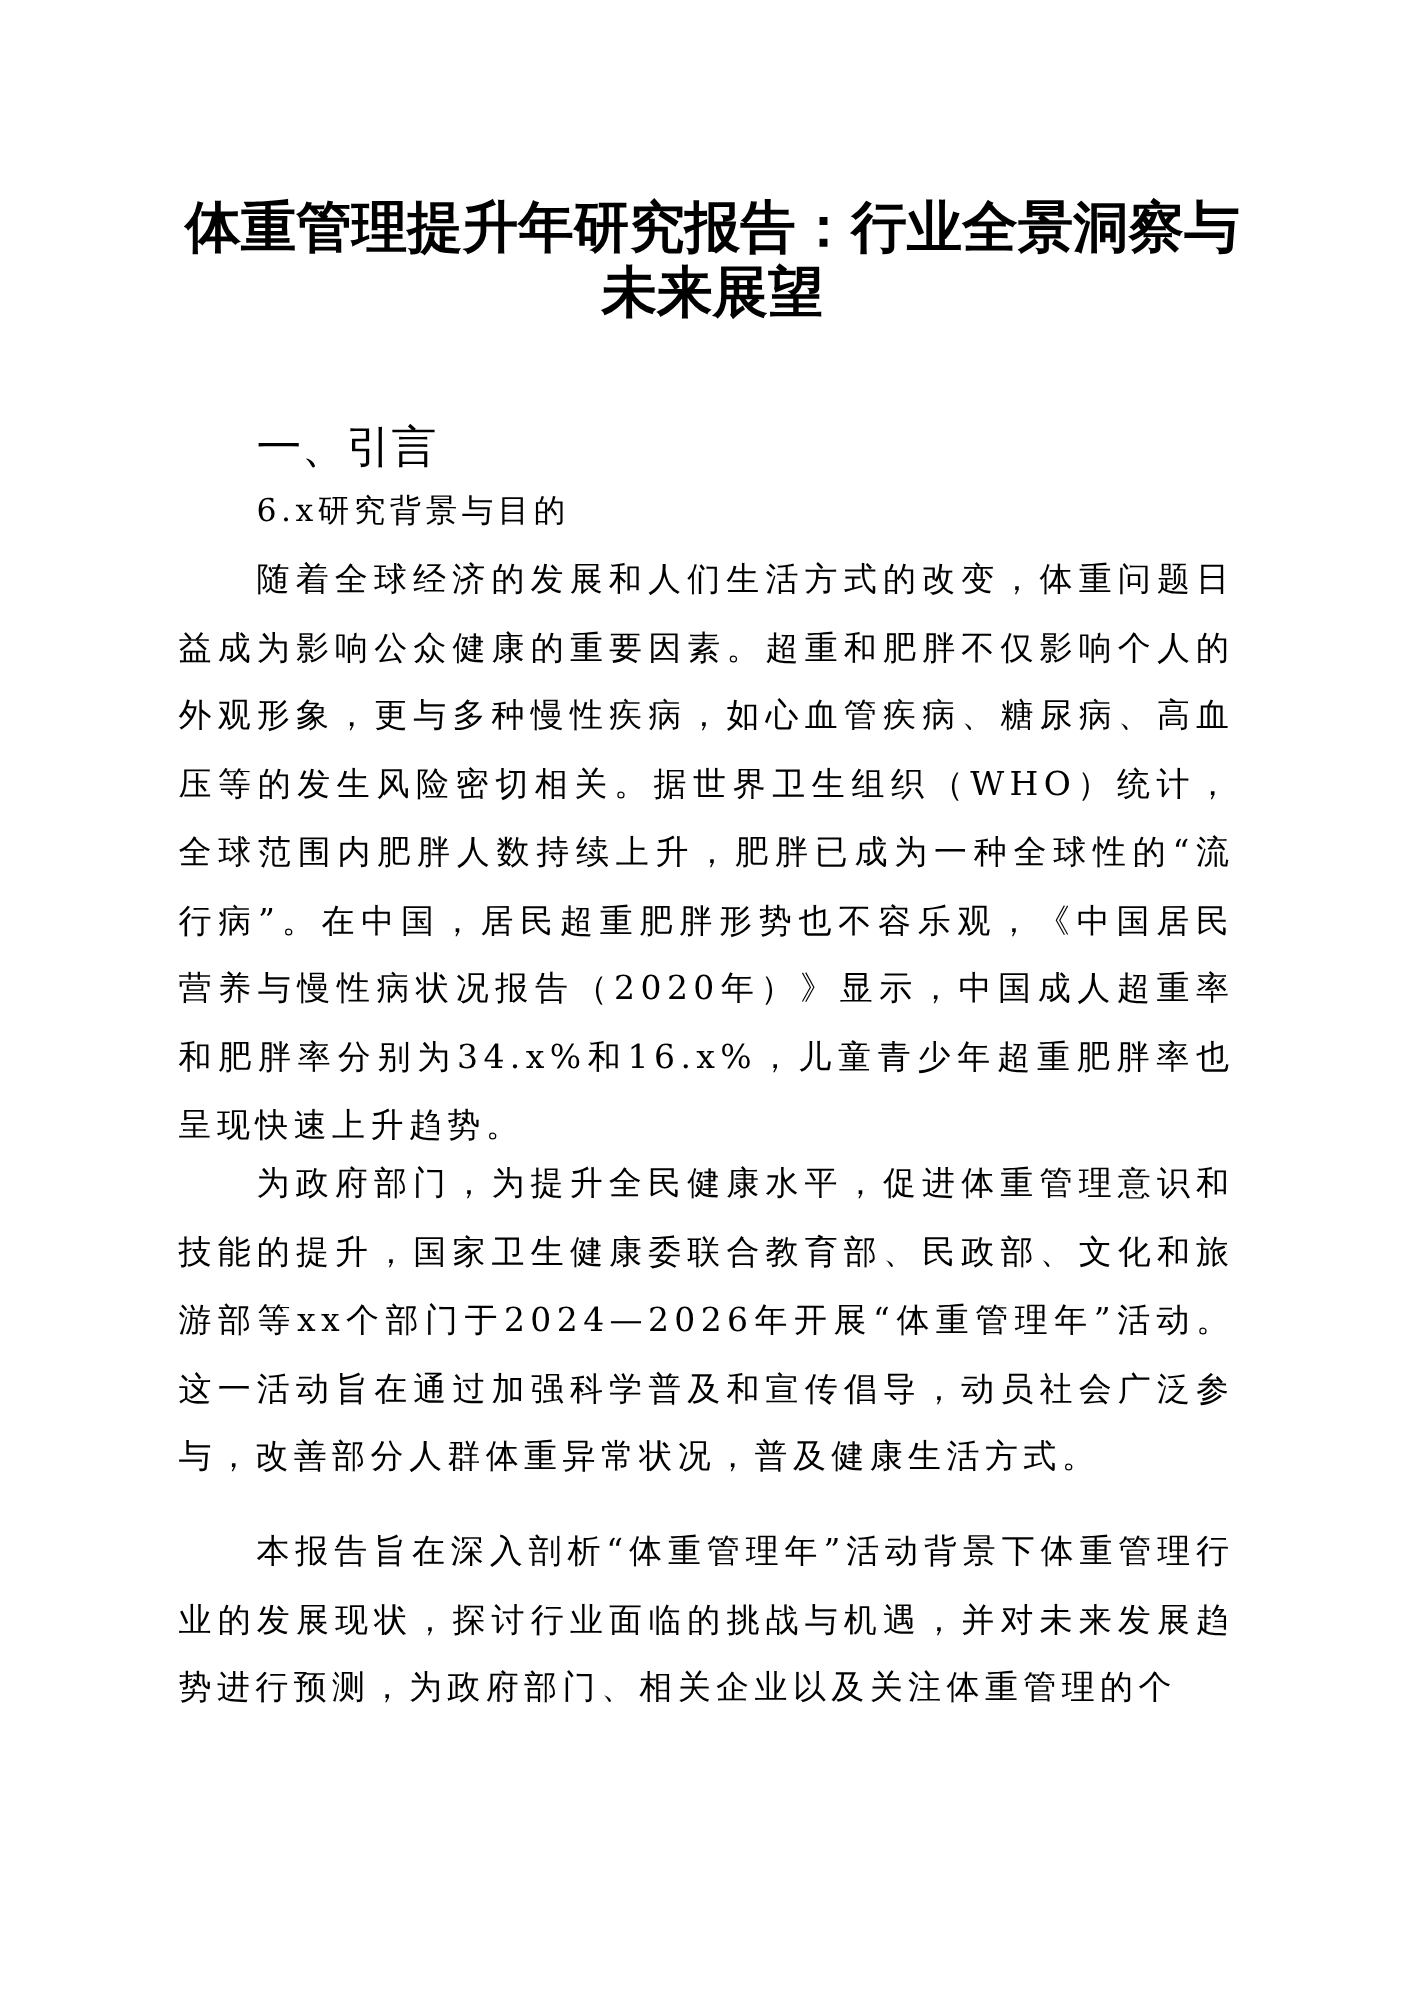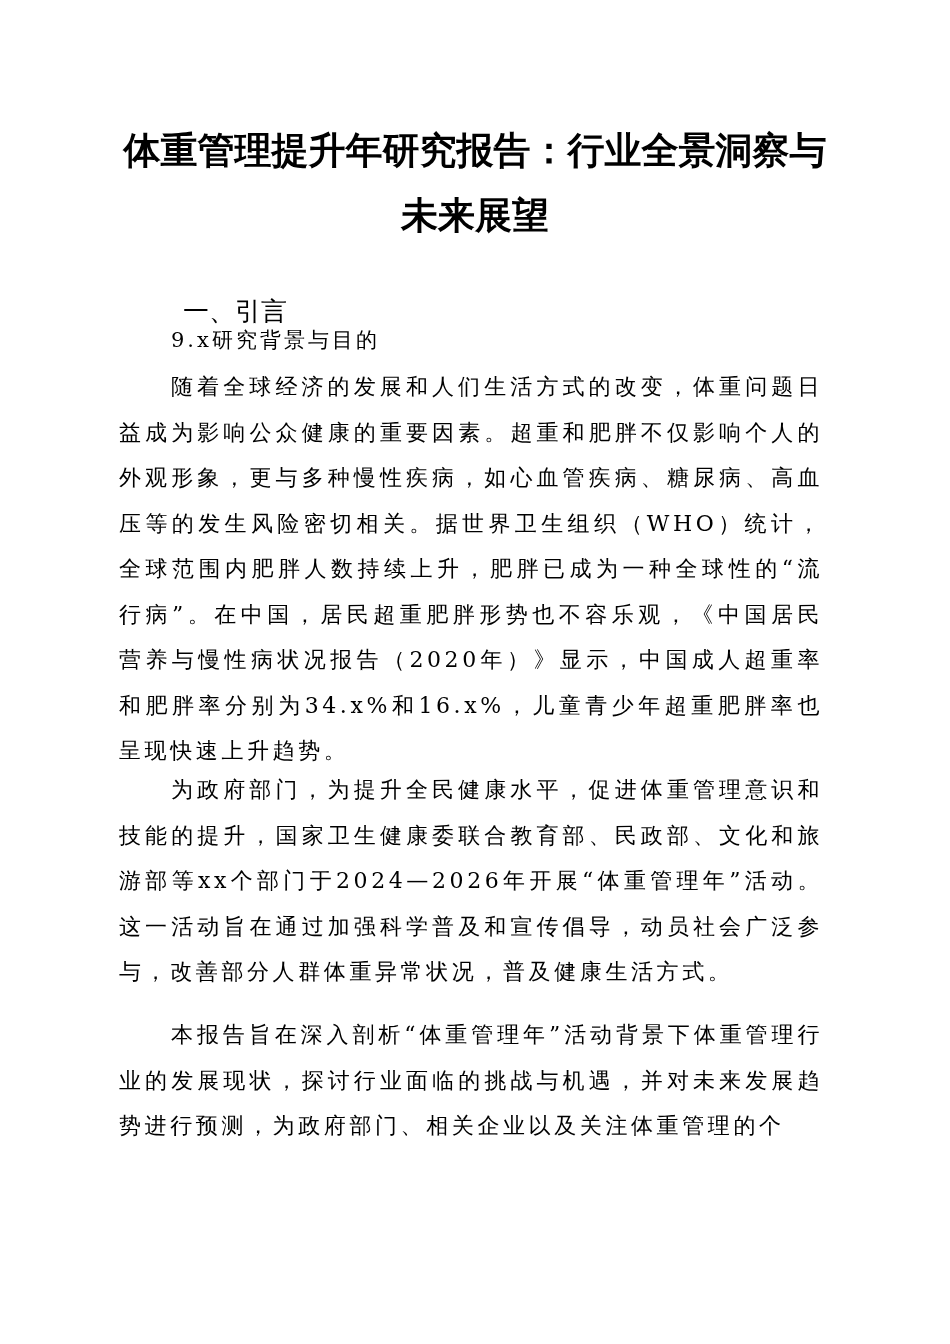--- a/index.html
+++ b/index.html
@@ -19,43 +19,43 @@
       position: absolute;
       left: 0;
       top: 0;
       width: 950px;
       height: 1344px;
       background: #ffffff;
     }
     .title {
       position: absolute;
       left: 110px;
-      top: 118px;
+      top: 130px;
       width: 730px;
       text-align: center;
       font-family: "DejaVu Serif", "Liberation Serif", serif;
       font-weight: bold;
       font-size: 37px;
-      line-height: 65px;
+      line-height: 43px;
       letter-spacing: 0px;
       margin: 0;
     }
     .content {
       position: absolute;
       left: 119px;
       top: 0;
       width: 704px;
     }
     .h1 {
       position: absolute;
       left: 52px;
       top: 282px;
-      margin: 12px;
+      margin: 0;
       font-family: "DejaVu Sans", "Liberation Sans", sans-serif;
-      font-size: 26px;
+      font-size: 30px;
       line-height: 34px;
       font-weight: normal;
       white-space: nowrap;
     }
     .h2 {
       position: absolute;
       left: 52px;
       top: 322px;
       margin: 0;
       font-size: 21px;
@@ -81,19 +81,19 @@
     .p3 { top: 1012px; }
   </style>
 </head>
 <body>
 
 <div class="page">
   <h1 class="title">体重管理提升年研究报告：行业全景洞察与未来展望</h1>
 
   <div class="content">
     <h2 class="h1">一、引言</h2>
-    <h3 class="h2">9.x研究背景与目的</h3>
+    <h3 class="h2">6.x研究背景与目的</h3>
 
     <p class="para p1">随着全球经济的发展和人们生活方式的改变，体重问题日益成为影响公众健康的重要因素。超重和肥胖不仅影响个人的外观形象，更与多种慢性疾病，如心血管疾病、糖尿病、高血压等的发生风险密切相关。据世界卫生组织（WHO）统计，全球范围内肥胖人数持续上升，肥胖已成为一种全球性的“流行病”。在中国，居民超重肥胖形势也不容乐观，《中国居民营养与慢性病状况报告（2020年）》显示，中国成人超重率和肥胖率分别为34.x%和16.x%，儿童青少年超重肥胖率也呈现快速上升趋势。</p>
     <p class="para p2">为政府部门，为提升全民健康水平，促进体重管理意识和技能的提升，国家卫生健康委联合教育部、民政部、文化和旅游部等xx个部门于2024—2026年开展“体重管理年”活动。这一活动旨在通过加强科学普及和宣传倡导，动员社会广泛参与，改善部分人群体重异常状况，普及健康生活方式。</p>
     <p class="para p3">本报告旨在深入剖析“体重管理年”活动背景下体重管理行业的发展现状，探讨行业面临的挑战与机遇，并对未来发展趋势进行预测，为政府部门、相关企业以及关注体重管理的个</p>
   </div>
 </div>
 
 </body></html>

